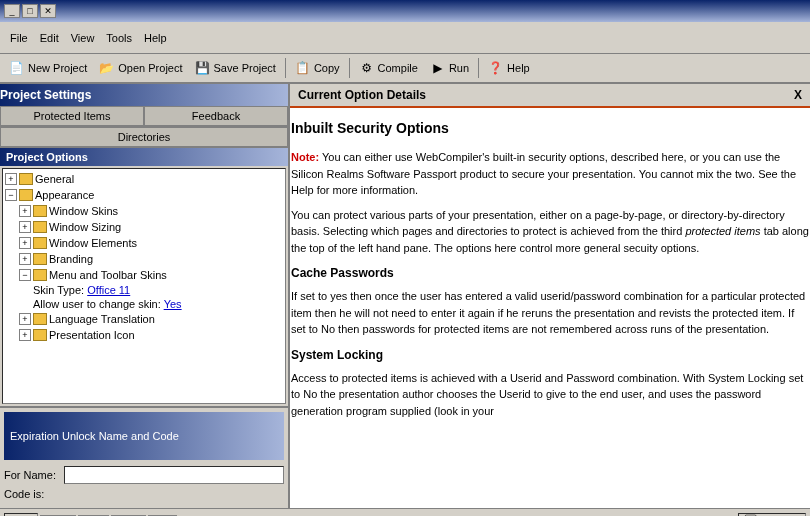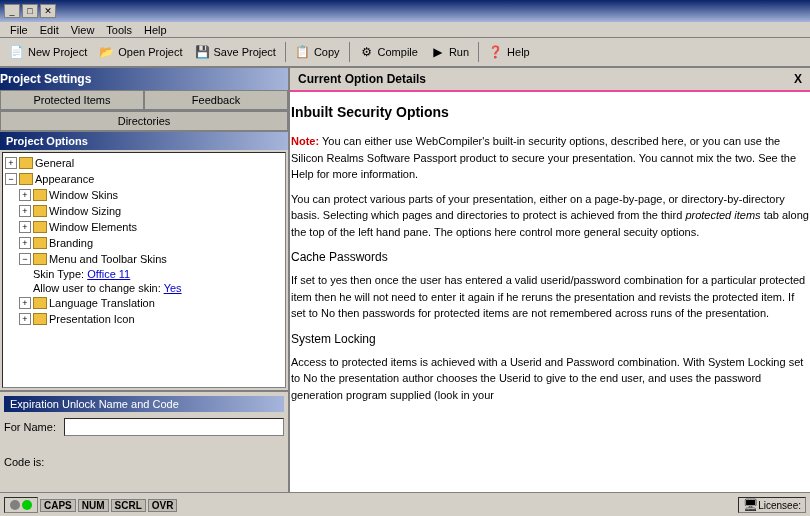--- a/index.html
+++ b/index.html
@@ -38,21 +38,21 @@
       display: flex; align-items: center; justify-content: center;
       color: #000;
     }
 
     
     #menu-bar {
       background: #d4d0c8;
       display: flex;
       align-items: center;
       padding: 2px 4px;
-      height: 16px;
+      height: 32px;
       border-bottom: 1px solid #808080;
     }
     #menu-bar span {
       padding: 2px 6px;
       cursor: pointer;
       font-size: 11px;
     }
 
     
     #toolbar {
@@ -172,28 +172,28 @@
 
     
     #unlock-section {
       background: #d4d0c8;
       border-top: 2px solid #808080;
       padding: 4px;
     }
     #unlock-title {
       background: linear-gradient(to right, #0a246a, #a6b5da);
       color: white;
-      padding: 2px 6px;
+      padding: 18px 6px;
       font-size: 11px;
       margin-bottom: 6px;
     }
     .form-row {
       display: flex;
       align-items: center;
-      margin-bottom: 20px;
+      margin-bottom: 4px;
       font-size: 11px;
     }
     .form-label {
       width: 60px;
     }
     .form-input {
       flex: 1;
       height: 18px;
       border: 1px inset #808080;
       background: white;
@@ -208,21 +208,21 @@
       display: flex;
       flex-direction: column;
       min-width: 0;
     }
 
     #right-panel-header {
       background: #d4d0c8;
       padding: 4px 8px;
       font-size: 12px;
       font-weight: bold;
-      border-bottom: 2px solid #ec4899;
+      border-bottom: 2px solid #c2410c;
       display: flex;
       justify-content: space-between;
       align-items: center;
     }
 
     #right-panel-content {
       flex: 1;
       overflow-y: scroll;
       padding: 10px 1px;
       font-size: 11px;
@@ -230,21 +230,21 @@
     }
 
     #right-panel-content h2 {
       font-size: 14px;
       font-weight: bold;
       margin-bottom: 10px;
     }
 
     .note-red { color: #cc0000; }
     #right-panel-content p { margin-bottom: 8px; }
-    #right-panel-content h3 { font-size: 12px; font-weight: normal; margin-bottom: 6px; margin-top: 4px; }
+    #right-panel-content h3 { font-size: 12px; font-weight: bold; margin-bottom: 6px; margin-top: 4px; }
     .italic { font-style: italic; }
     .bold { font-weight: bold; }
 
     
     #right-panel-content::-webkit-scrollbar { width: 14px; }
     #right-panel-content::-webkit-scrollbar-track { background: #d4d0c8; border-left: 1px solid #808080; }
     #right-panel-content::-webkit-scrollbar-thumb { background: #a0a0a0; border: 1px solid #808080; }
 
     
     #status-bar {

